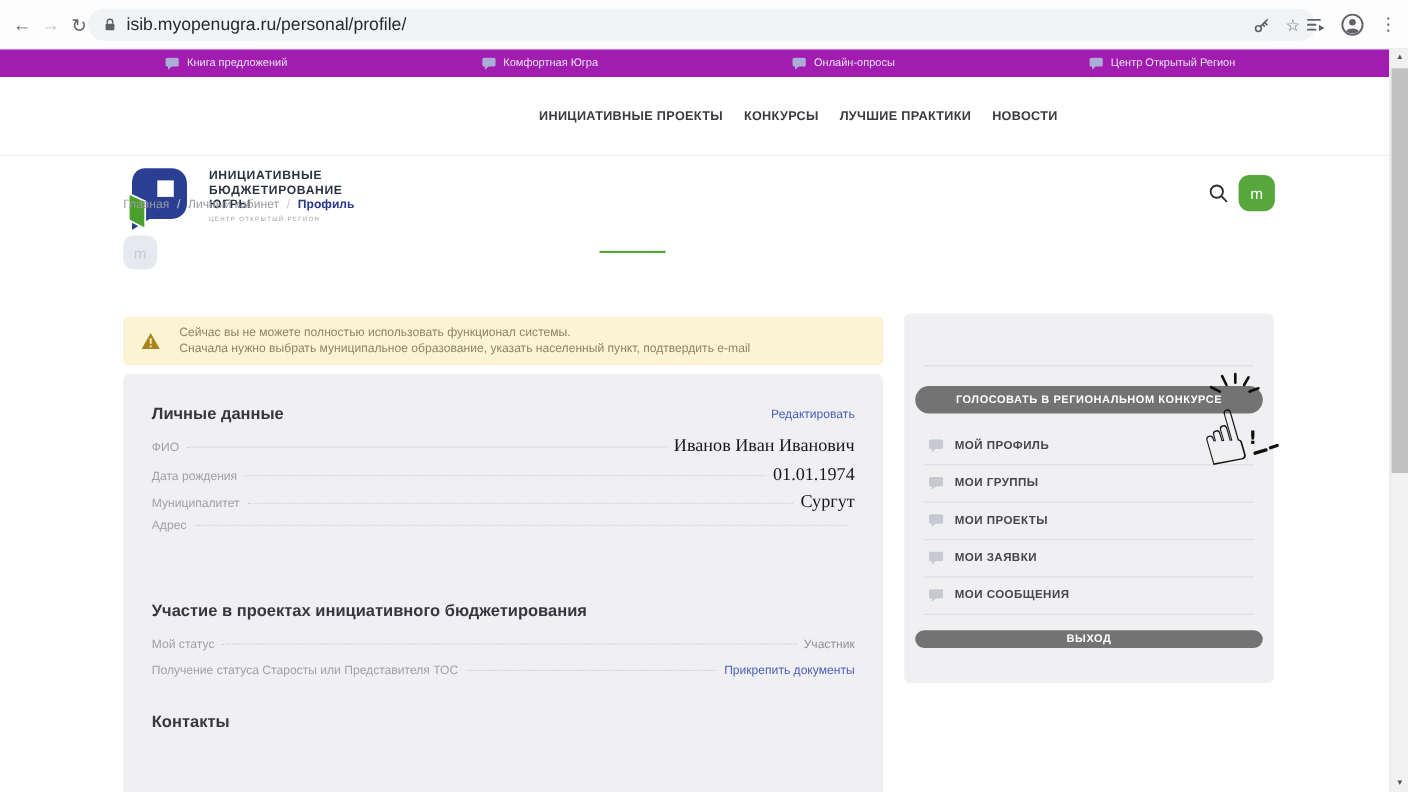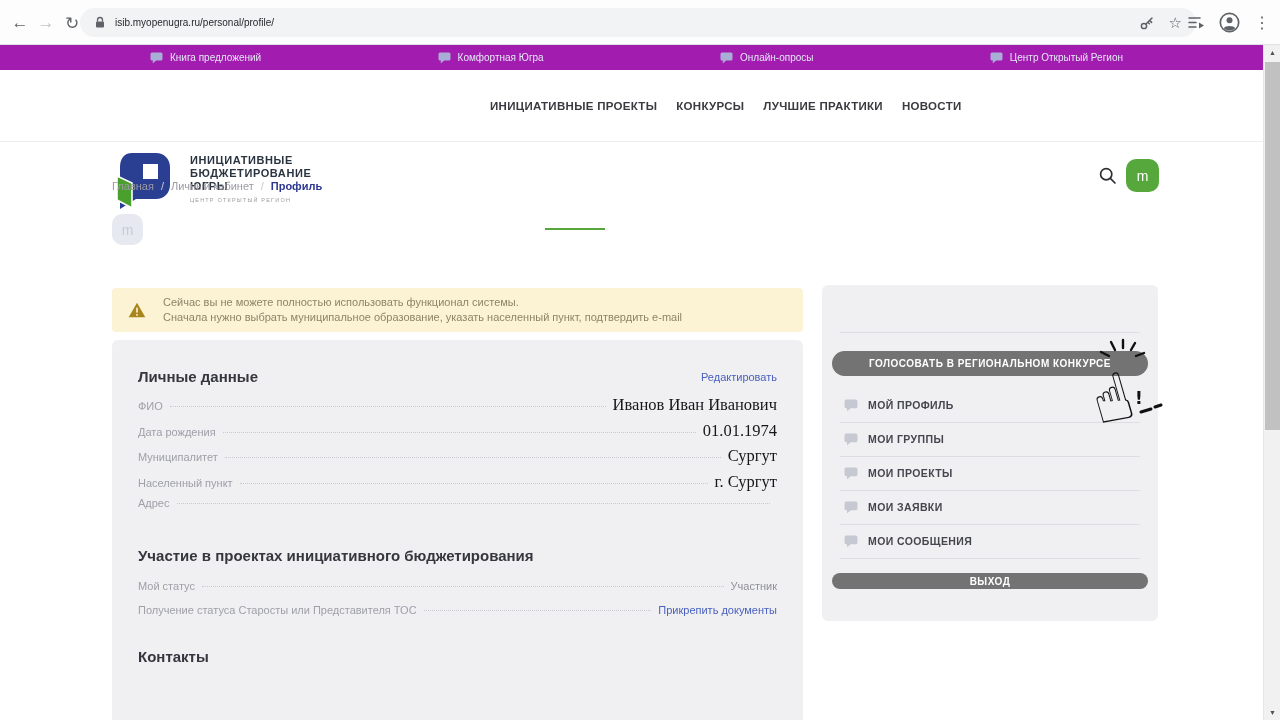--- a/index.html
+++ b/index.html
@@ -10,21 +10,21 @@
   
   .chrome { position:absolute; left:0; top:0; width:1280px; height:45px;
             background:#fdfdfd; border-bottom:1px solid #dfe1e5; }
   .chrome-btn { position:absolute; top:11px; width:24px; height:24px; display:flex;
                 align-items:center; justify-content:center; font-size:17px; color:#5f6368;
                 border-radius:50%; }
   .chrome-btn.disabled { color:#bdc1c6; }
   .omnibox { position:absolute; left:80px; top:8px; width:1116px; height:29px;
              background:#f1f3f4; border-radius:15px; display:flex; align-items:center;
              padding:0 14px; }
-  .omnibox .url { font-size:10px; color:#27292d; margin-left:9px; flex:1; }
+  .omnibox .url { font-size:16px; color:#27292d; margin-left:9px; flex:1; }
   .omni-ico { display:flex; align-items:center; margin-left:14px; }
   .chrome-right { position:absolute; right:6px; top:10px; display:flex; align-items:center; gap:9px; }
   .chrome-right .ci { width:24px; height:24px; display:flex; align-items:center;
                       justify-content:center; color:#5f6368; font-size:15px; }
 
   
   .scrollbar { position:absolute; right:0; top:45px; width:17px; height:675px;
                background:#f1f1f1; border-left:1px solid #e6e6e6; }
   .sb-btn { position:absolute; left:0; width:17px; height:15px; display:flex;
             align-items:center; justify-content:center; font-size:7px; color:#505050; }
@@ -237,25 +237,20 @@
       </div>
       <div class="prow">
         <span class="lbl">Дата рождения</span>
         <span class="lead"></span>
         <span class="val">01.01.1974</span>
       </div>
       <div class="prow">
         <span class="lbl">Муниципалитет</span>
         <span class="lead"></span>
         <span class="val">Сургут</span>
-      </div>
-      <div class="prow">
-        <span class="lbl">Населенный пункт</span>
-        <span class="lead"></span>
-        <span class="val">г. Сургут</span>
       </div>
       <div class="prow">
         <span class="lbl">Адрес</span>
         <span class="lead"></span>
         <span class="val"></span>
       </div>
     </div>
 
     <div class="card-h" style="top:207px;">Участие в проектах инициативного бюджетирования</div>
     <div class="rows" style="top:240px;">

